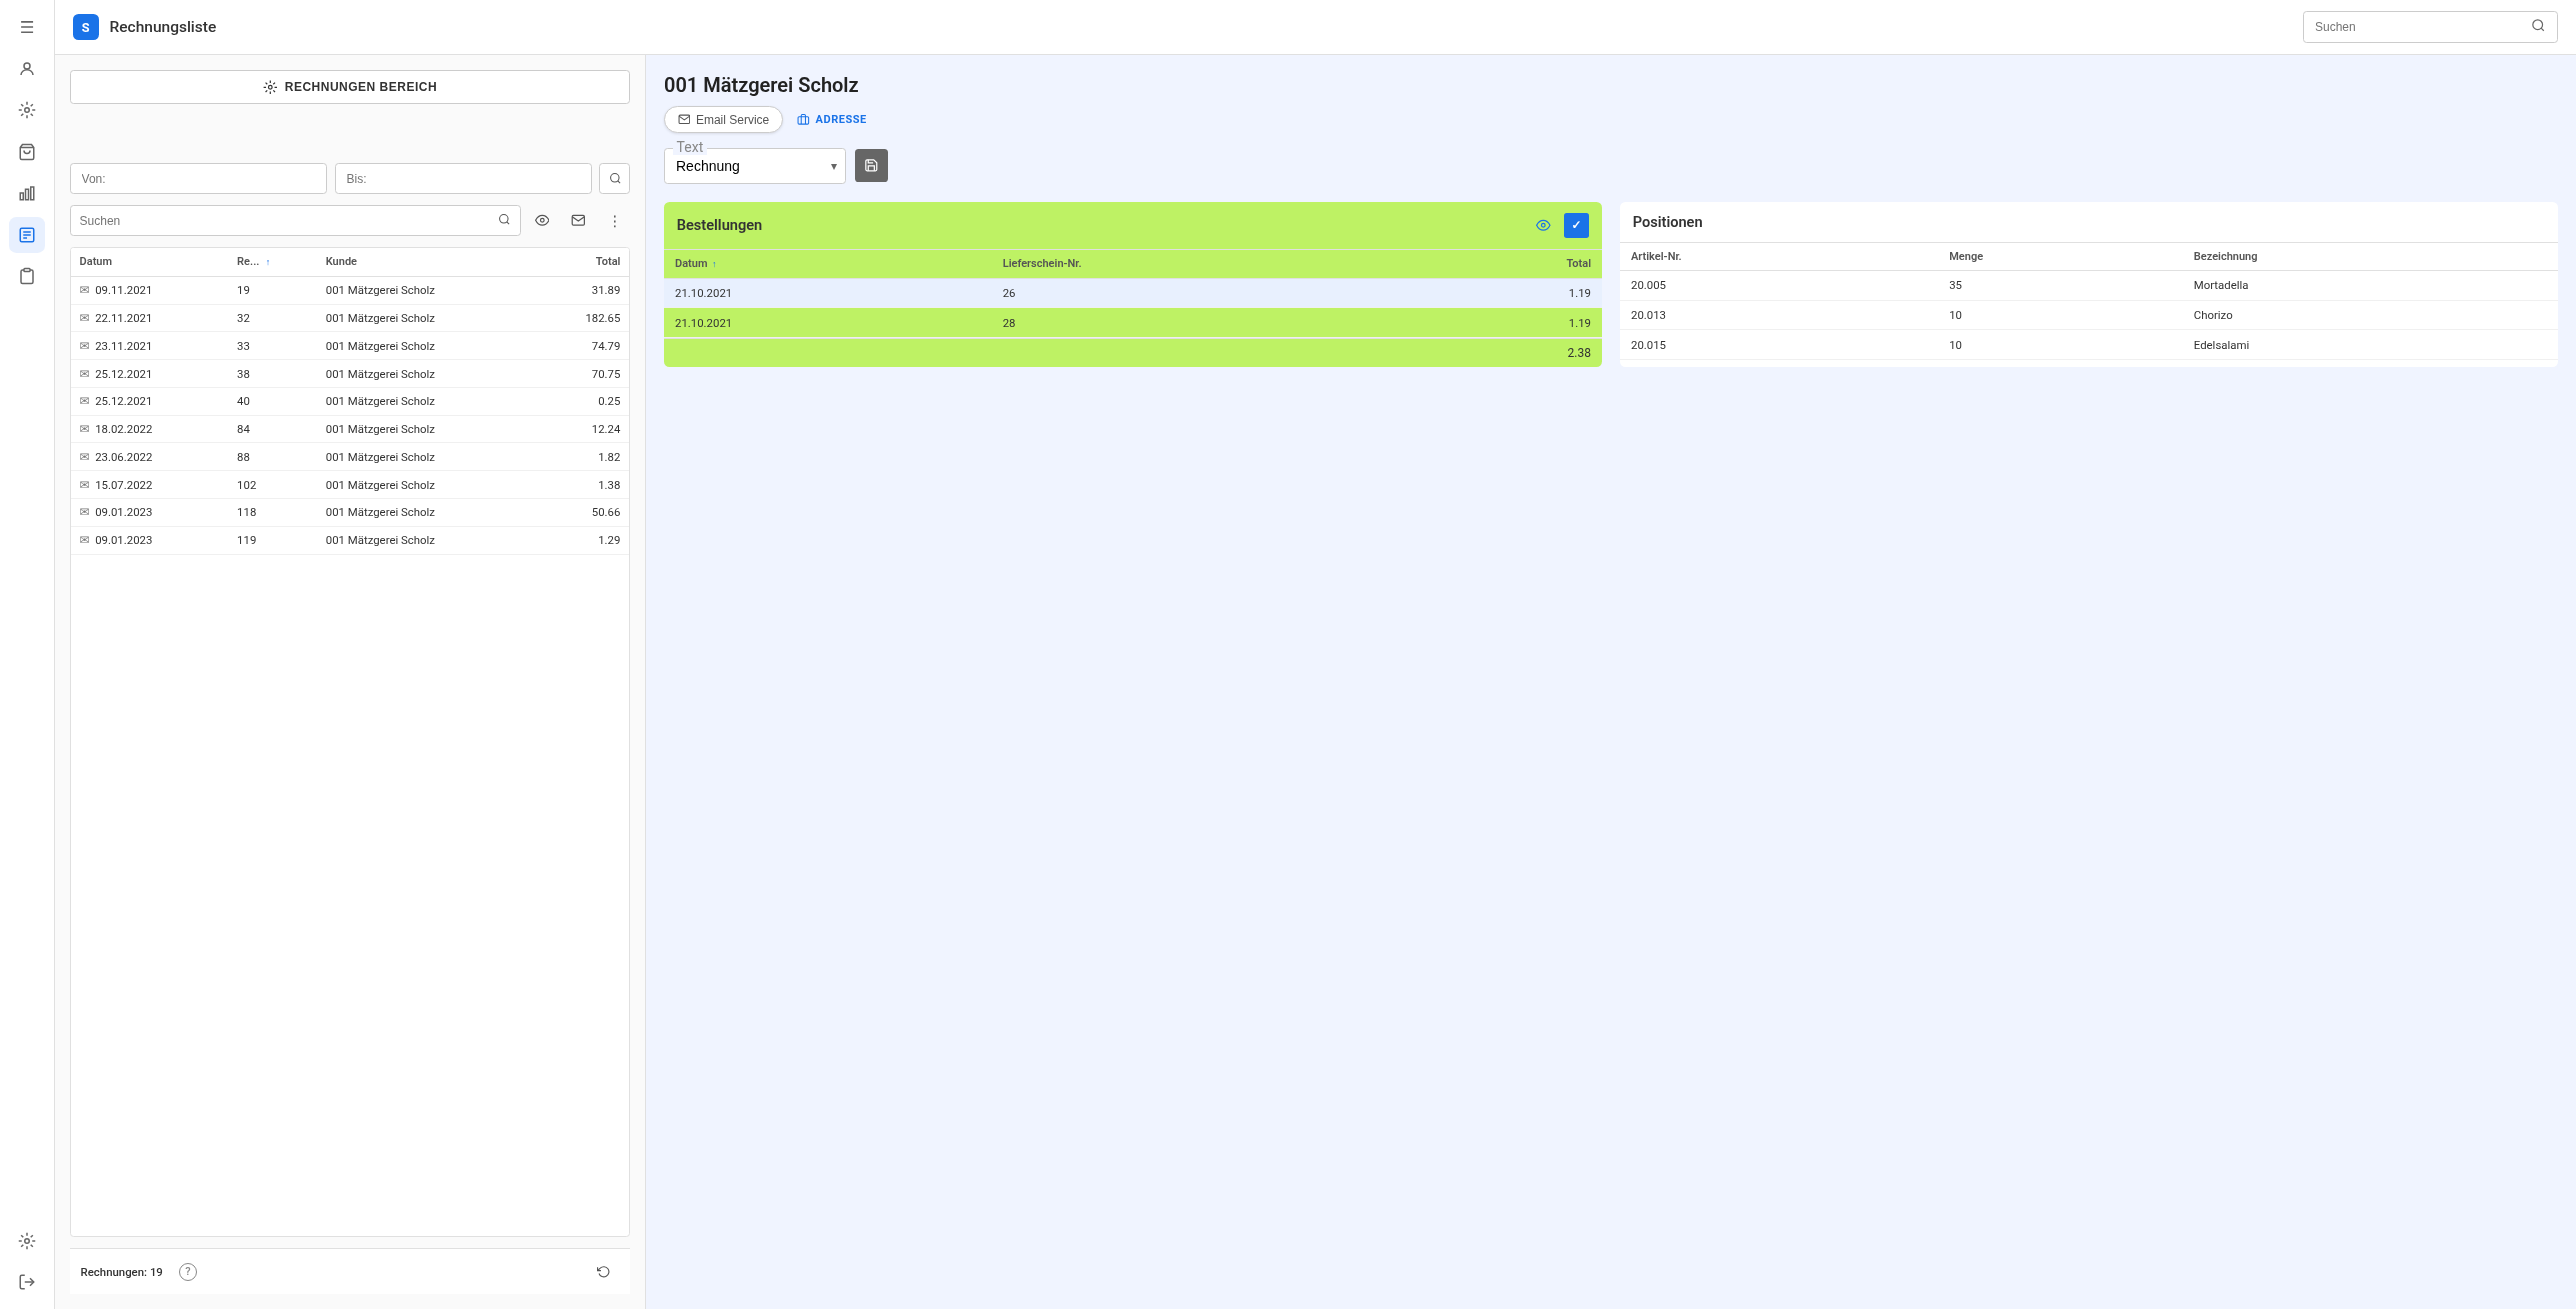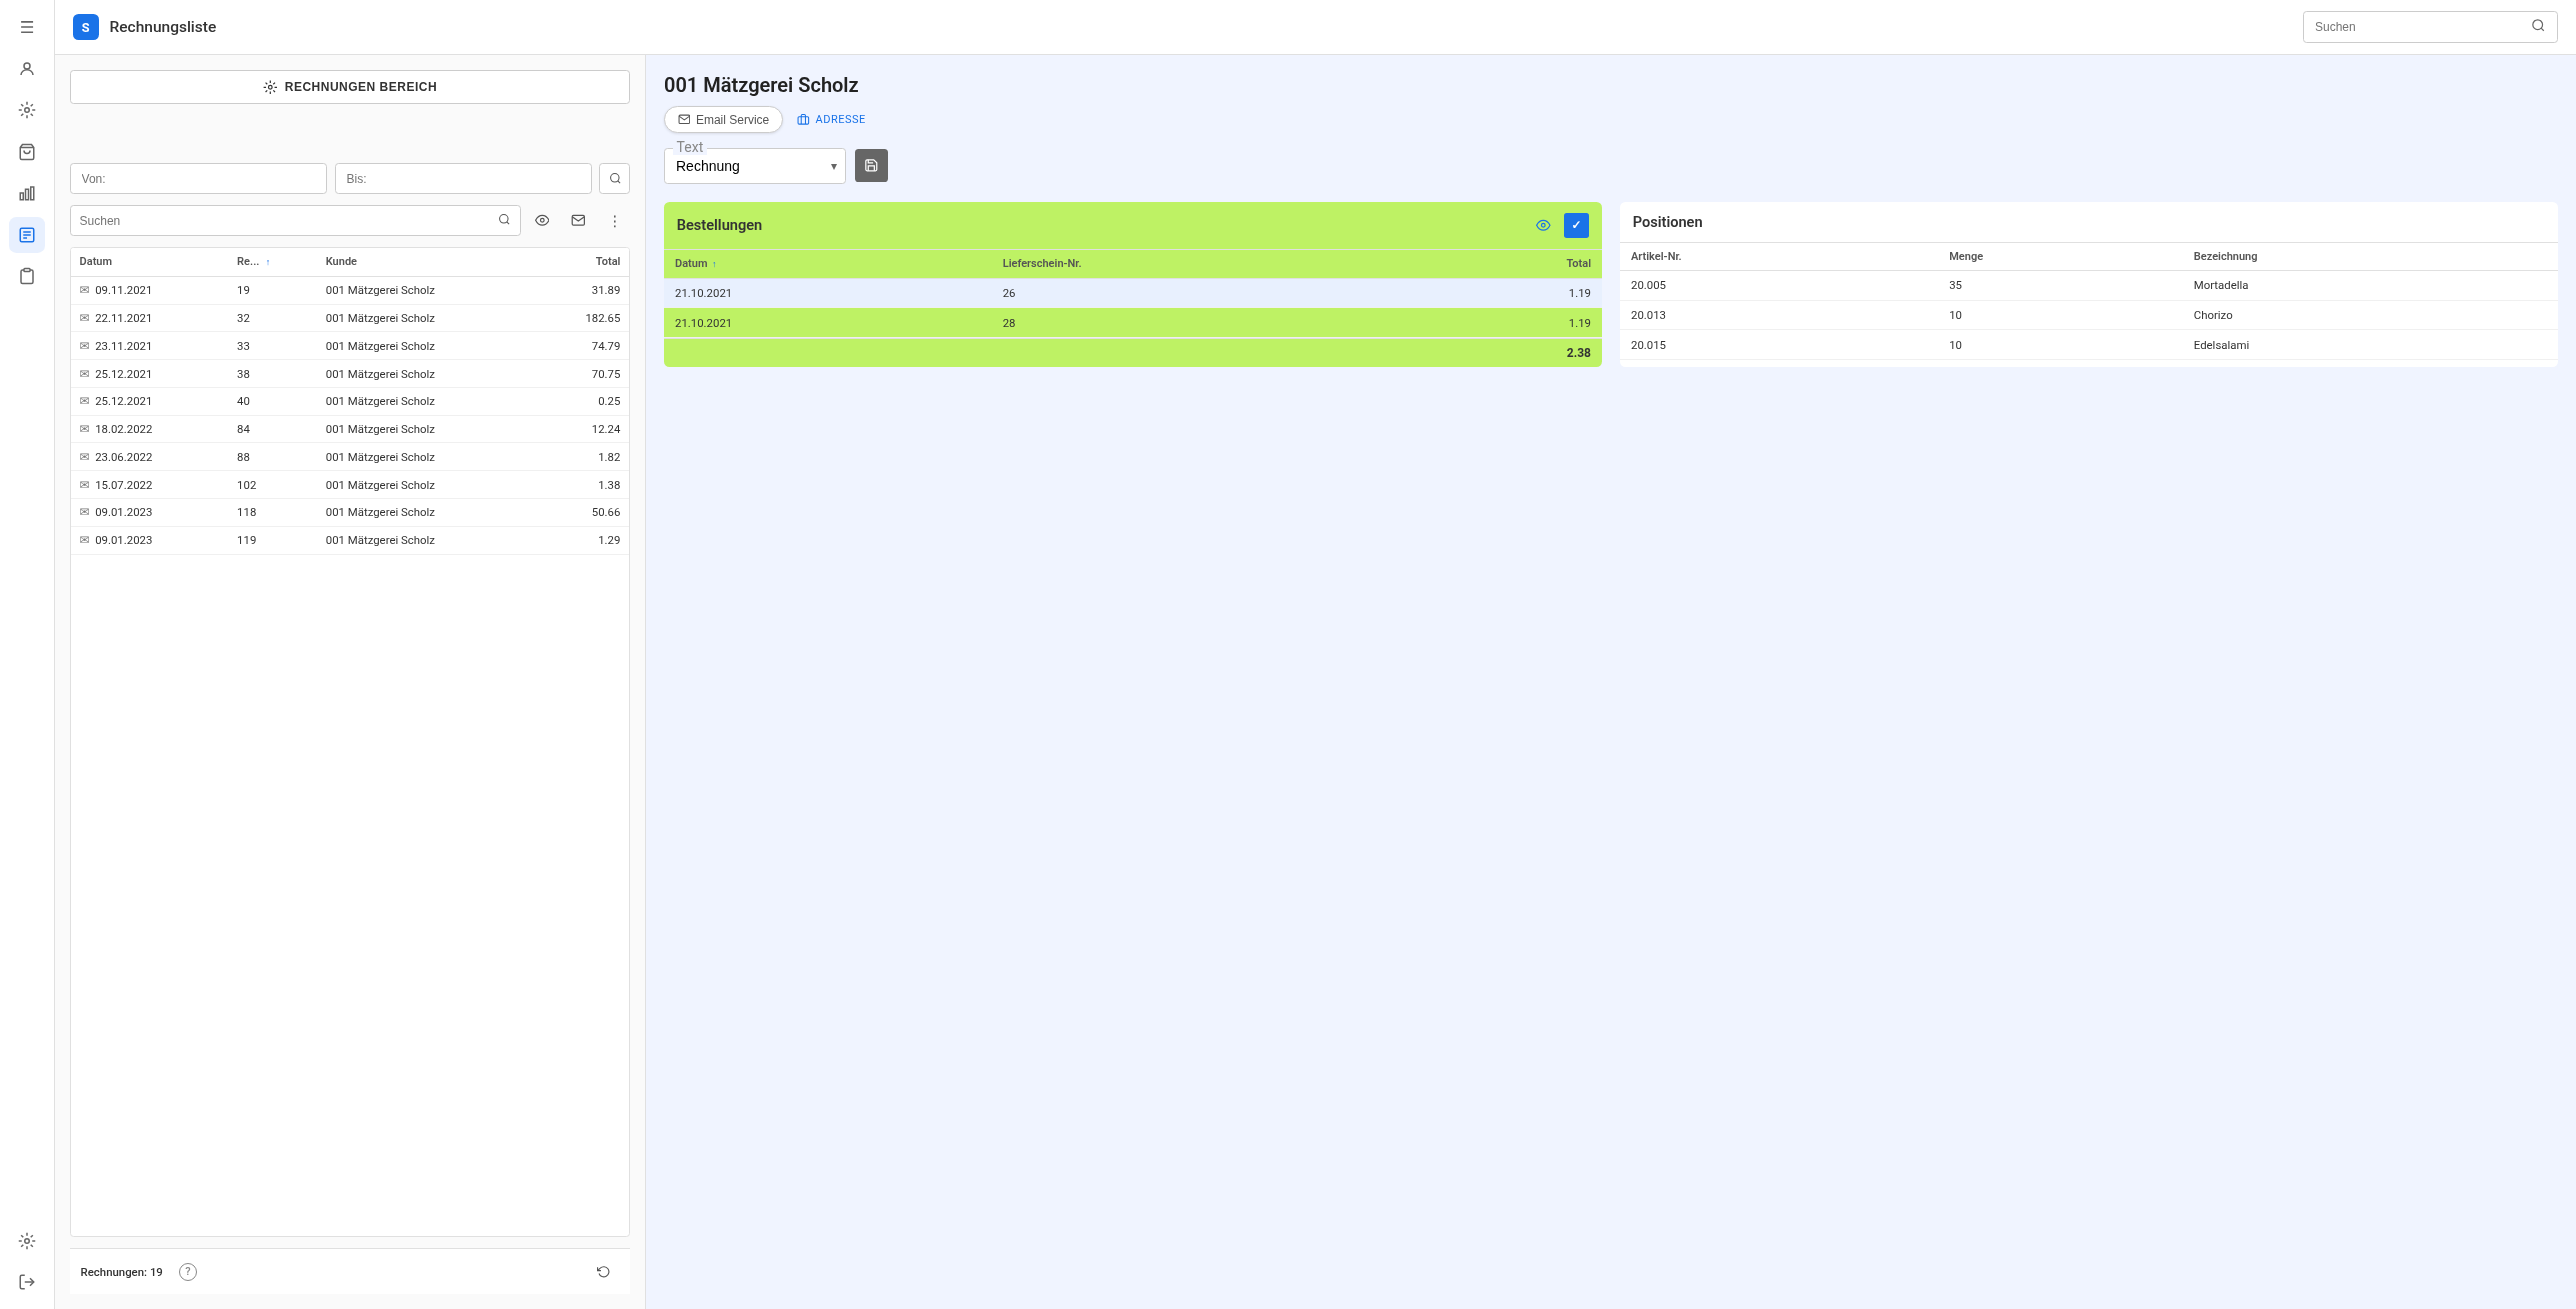--- a/index.html
+++ b/index.html
@@ -83,21 +83,21 @@
     .section-header { display: flex; align-items: center; gap: 7.3px; padding: 11px 12.7px; border-bottom: 0.9px solid #e0e0e0; font-size: 14.6px; font-weight: 600; }
     .section-header-icons { display: flex; gap: 7.3px; margin-left: auto; }
     .section-icon { width: 25.5px; height: 25.5px; display: flex; align-items: center; justify-content: center; cursor: pointer; border-radius: 3.6px; font-size: 13.6px; color: #555; }
     .section-icon.blue { color: #1a73e8; }
     .section-icon.checkbox { background: #1a73e8; color: #fff; border-radius: 2.7px; font-size: 12px; }
     .data-table { width: 100%; border-collapse: collapse; }
     .data-table th { padding: 7.3px 11px; text-align: left; font-size: 11px; font-weight: 600; color: #555; border-bottom: 1.4px solid #e0e0e0; }
     .data-table td { padding: 7.3px 11px; font-size: 11.4px; border-bottom: 0.9px solid #f0f0f0; }
     .data-table tr.selected td { background: #e8f0fe; }
     .data-table .right { text-align: right; }
-    .table-total-row { display: flex; justify-content: flex-end; padding: 7.3px 11px; font-size: 12px; font-weight: 700; border-top: 0.9px solid #e0e0e0; }
+    .table-total-row { display: flex; justify-content: flex-end; padding: 7.3px 11px; font-size: 12px; font-weight: 400; border-top: 0.9px solid #e0e0e0; }
     .sort-up { font-size: 9px; color: #1a73e8; margin-left: 1.8px; }
   </style>
 </head>
 <body>
 
 <div class="sidebar">
   <div class="sidebar-icon">☰</div>
   <div class="sidebar-icon">
     <svg width="18" height="18" viewBox="0 0 24 24" fill="none" stroke="currentColor" stroke-width="2">
         <circle cx="12" cy="8" r="4"></circle>
@@ -319,21 +319,21 @@
                 <path d="M4 4h16c1.1 0 2 .9 2 2v12c0 1.1-.9 2-2 2H4c-1.1 0-2-.9-2-2V6c0-1.1.9-2 2-2z"></path>
                 <polyline points="22,6 12,13 2,6"></polyline>
               </svg>
             <span>Email Service</span>
           </button>
           <div class="adresse-btn">
             <svg width="12.7" height="12.7" viewBox="0 0 24 24" fill="none" stroke="#1a73e8" stroke-width="2">
                 <rect x="2" y="7" width="20" height="14" rx="2"></rect>
                 <path d="M16 21V5a2 2 0 00-2-2h-4a2 2 0 00-2 2v16"></path>
               </svg>
-            <span style="color:#1a73e8;font-weight:400;font-size:11px;letter-spacing:0.5px;">ADRESSE</span>
+            <span style="color:#1a73e8;font-weight:700;font-size:11px;letter-spacing:0.5px;">ADRESSE</span>
           </div>
         </div>
       </div>
 
       <div class="text-section">
         <div style="position:relative;">
           <div style="position:absolute;top:-8.2px;left:9px;background:#f0f4ff;padding:0 3.6px;font-size:14px;color:#888;z-index:1;">Text</div>
           <div class="text-select-wrap">
             <select class="text-select">
               <option>Rechnung</option>

